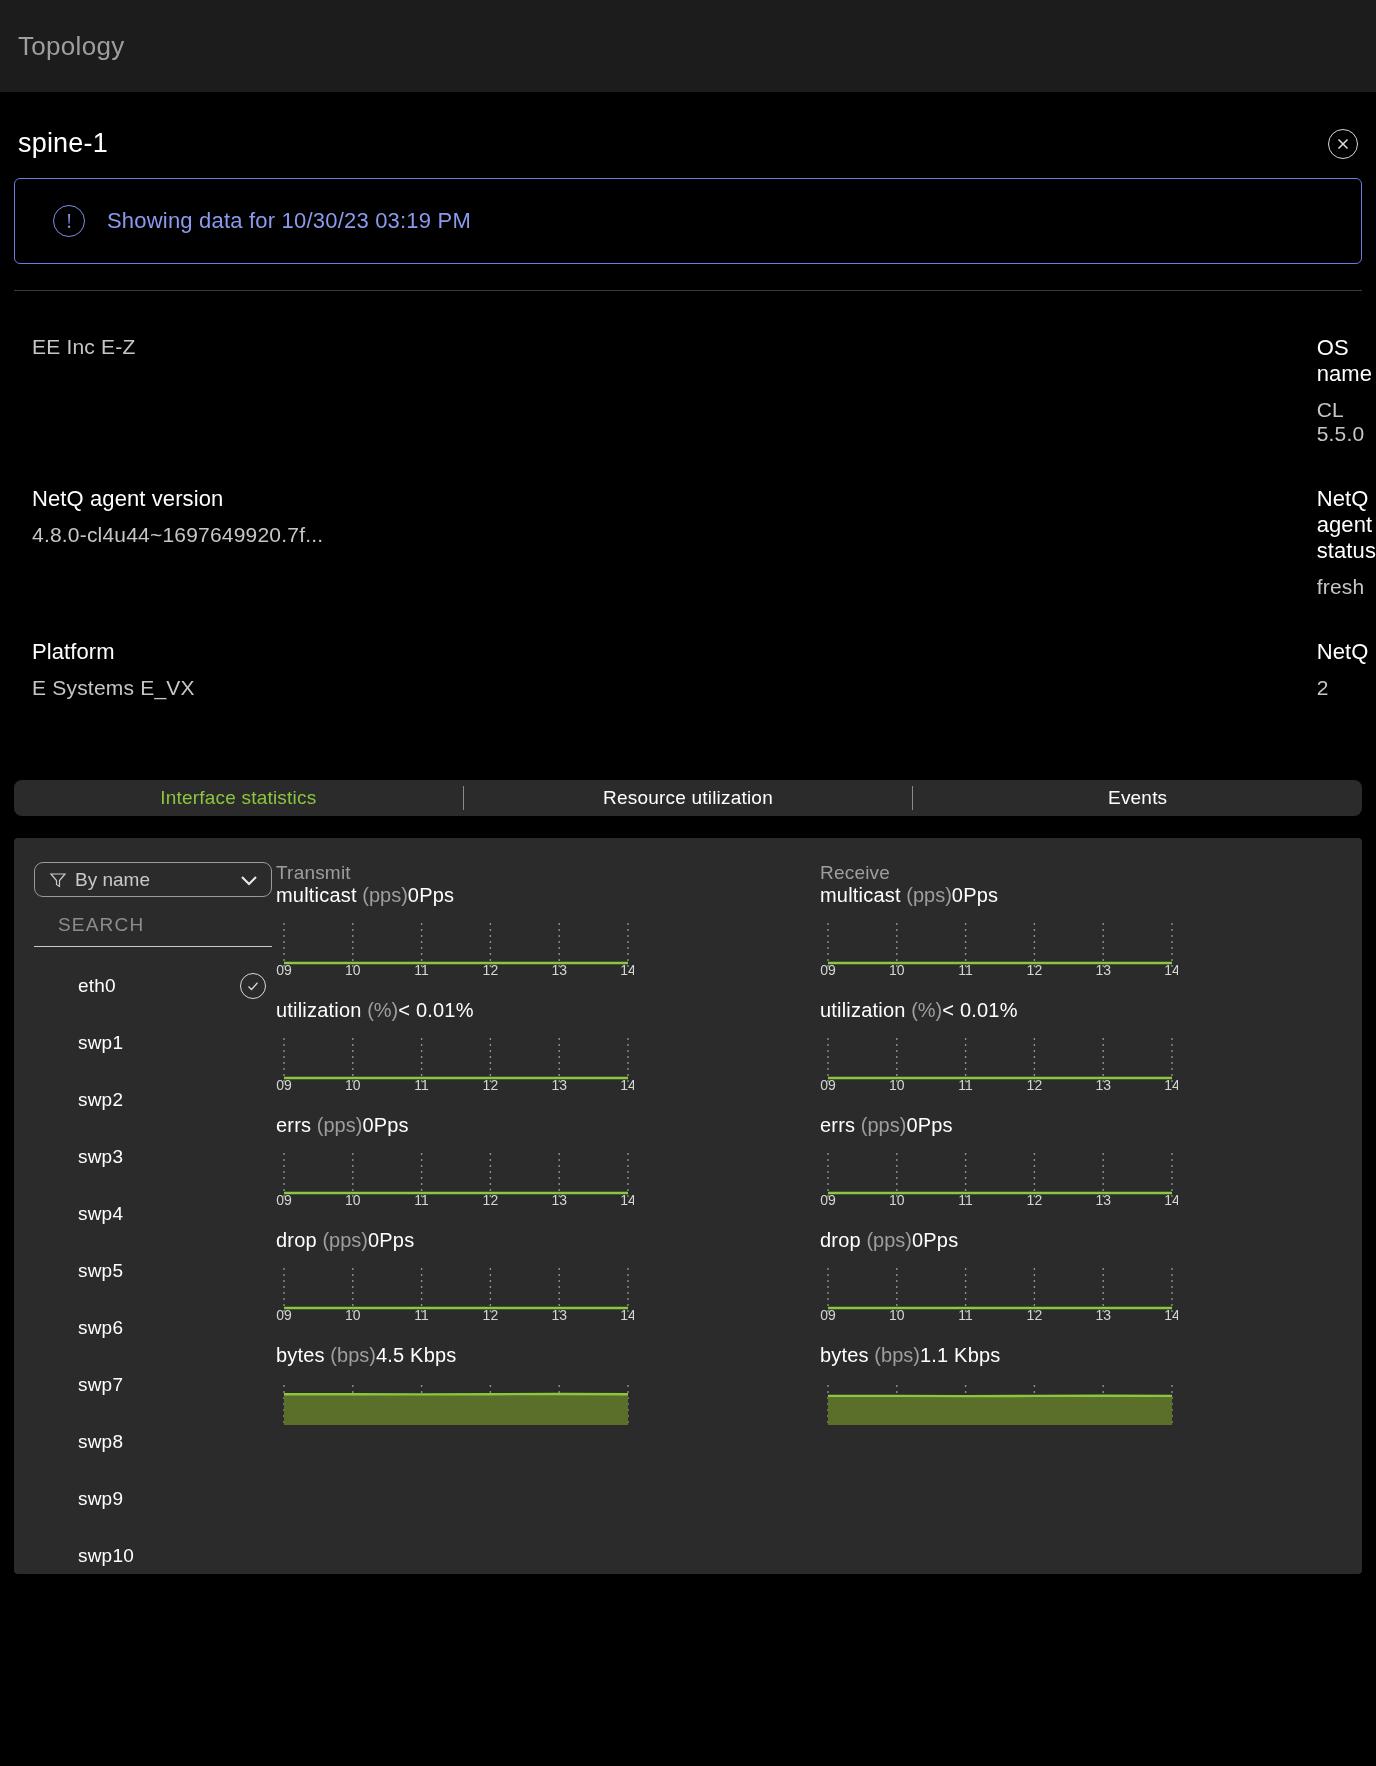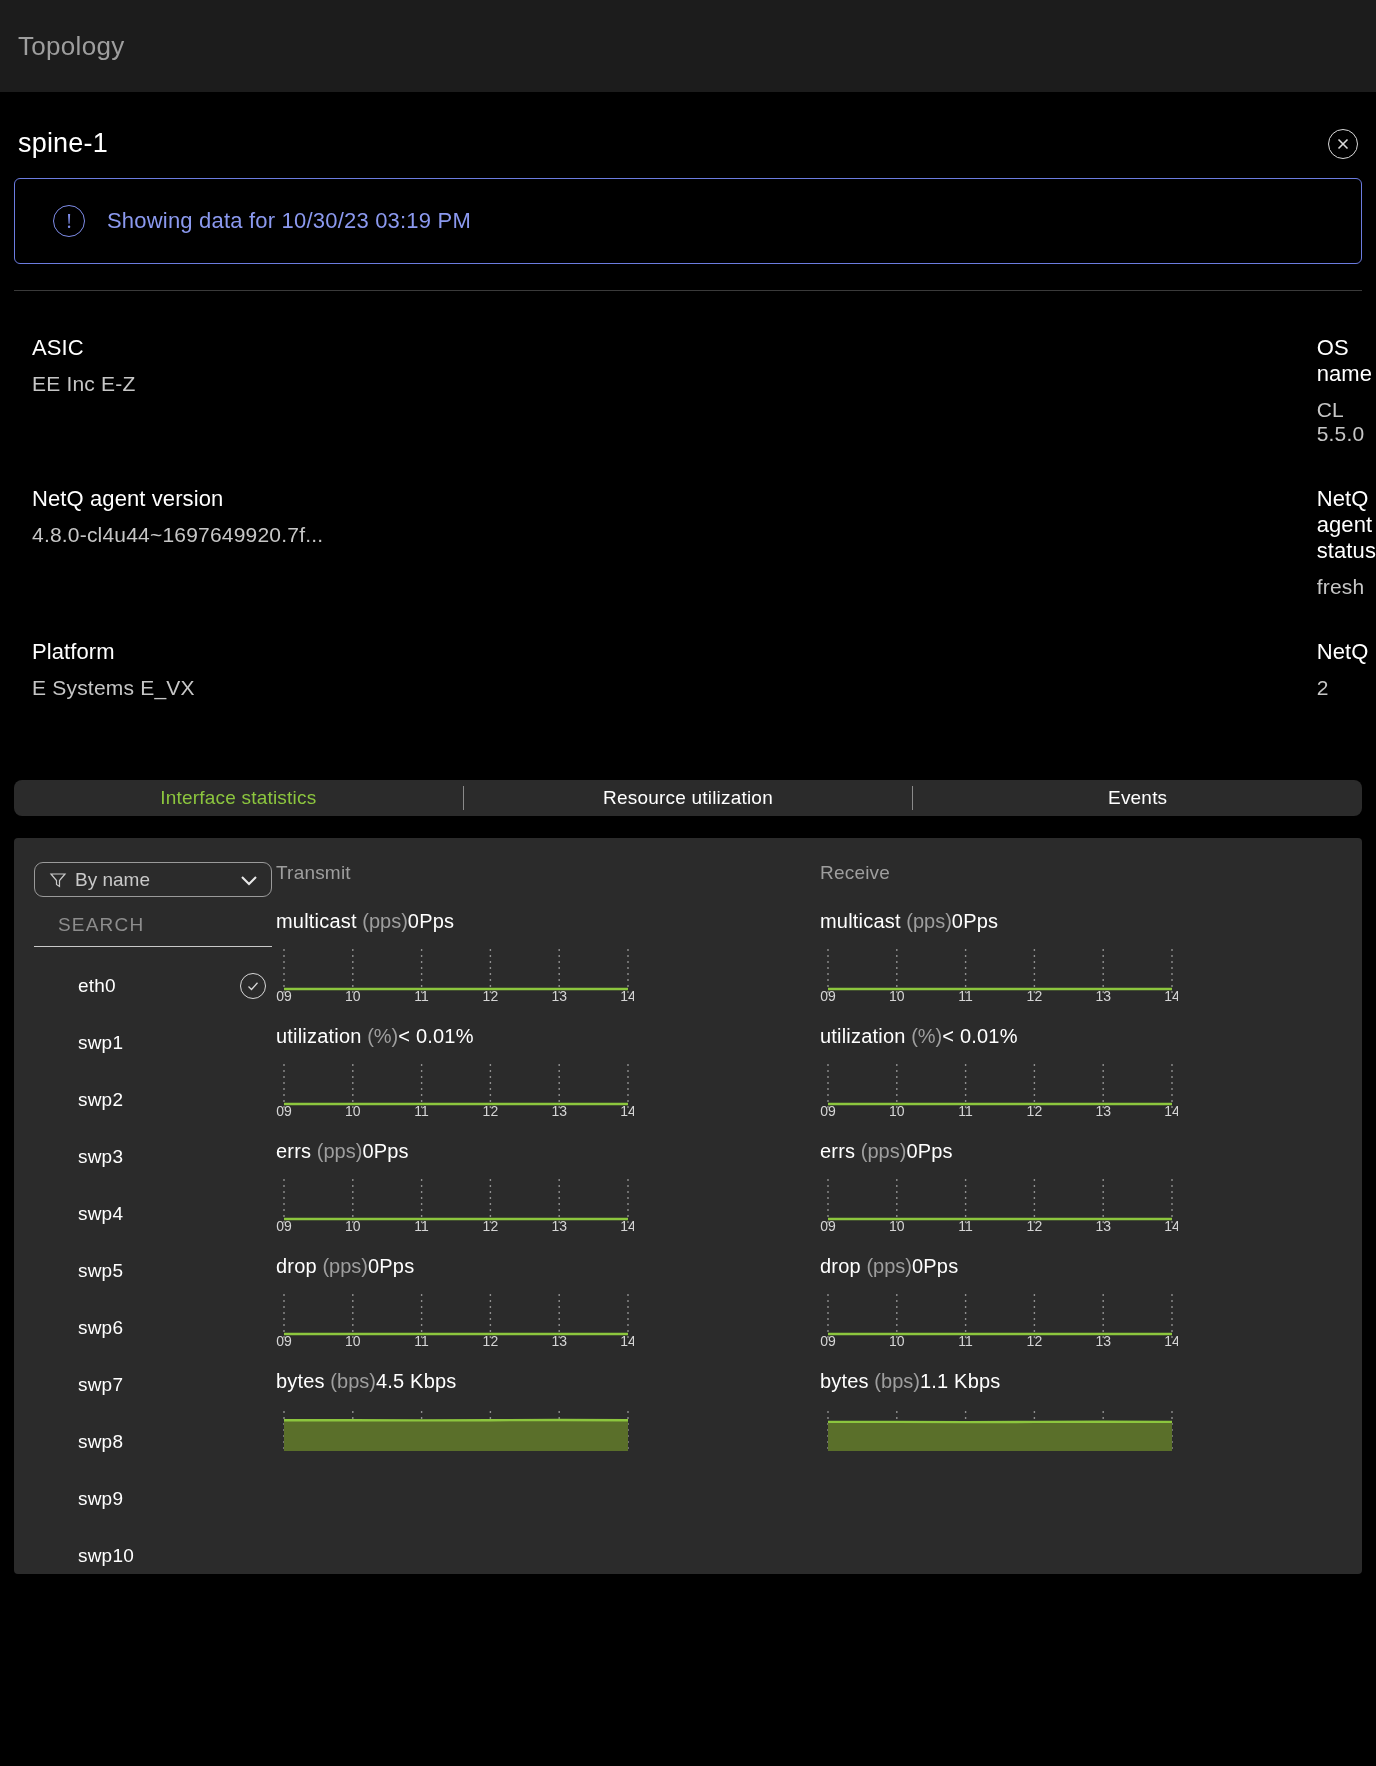--- a/index.html
+++ b/index.html
@@ -123,21 +123,21 @@
   .check-circle {
     width: 26px; height: 26px; border-radius: 50%;
     border: 1.3px solid #d8d8d8;
     display: flex; align-items: center; justify-content: center;
   }
   .charts-area { flex: 1; display: flex; }
   .chart-col { flex: 1; padding-right: 10px; }
   .chart-col.tx { padding-left: 4px; }
   .chart-col.rx { padding-left: 2px; }
   .col-heading {
-    font-size: 19px; color: #9e9e9e; margin-bottom: 26px; letter-spacing: .2px;
+    font-size: 19px; color: #9e9e9e; letter-spacing: .2px;
   }
   .chart-block { margin-bottom: 22px; }
   .chart-head {
     display: flex; align-items: baseline; justify-content: flex-start;
     padding-right: 32px;
   }
   .metric-name { font-size: 20px; color: #ffffff; letter-spacing: .2px; }
   .metric-unit { font-size: 20px; color: #9e9e9e; }
   .metric-value { font-size: 20px; color: #ffffff; letter-spacing: .2px; }
   .chart-svg { display: block; margin-top: 12px; }
@@ -163,21 +163,20 @@
 <div class="banner-wrap">
   <div class="banner">
     <div class="banner-icon">!</div>
     <div class="banner-text">Showing data for 10/30/23 03:19 PM</div>
   </div>
   <div class="rule"></div>
 </div>
 
 <div class="details">
   <div class="detail-cell">
-    <div class="detail-label">ASIC</div>
     <div class="detail-value">EE Inc E-Z</div>
   </div>
   <div class="detail-cell right">
     <div class="detail-label">OS name</div>
     <div class="detail-value">CL 5.5.0</div>
   </div>
   <div class="detail-cell">
     <div class="detail-label">NetQ agent version</div>
     <div class="detail-value">4.8.0-cl4u44~1697649920.7f...</div>
   </div>

